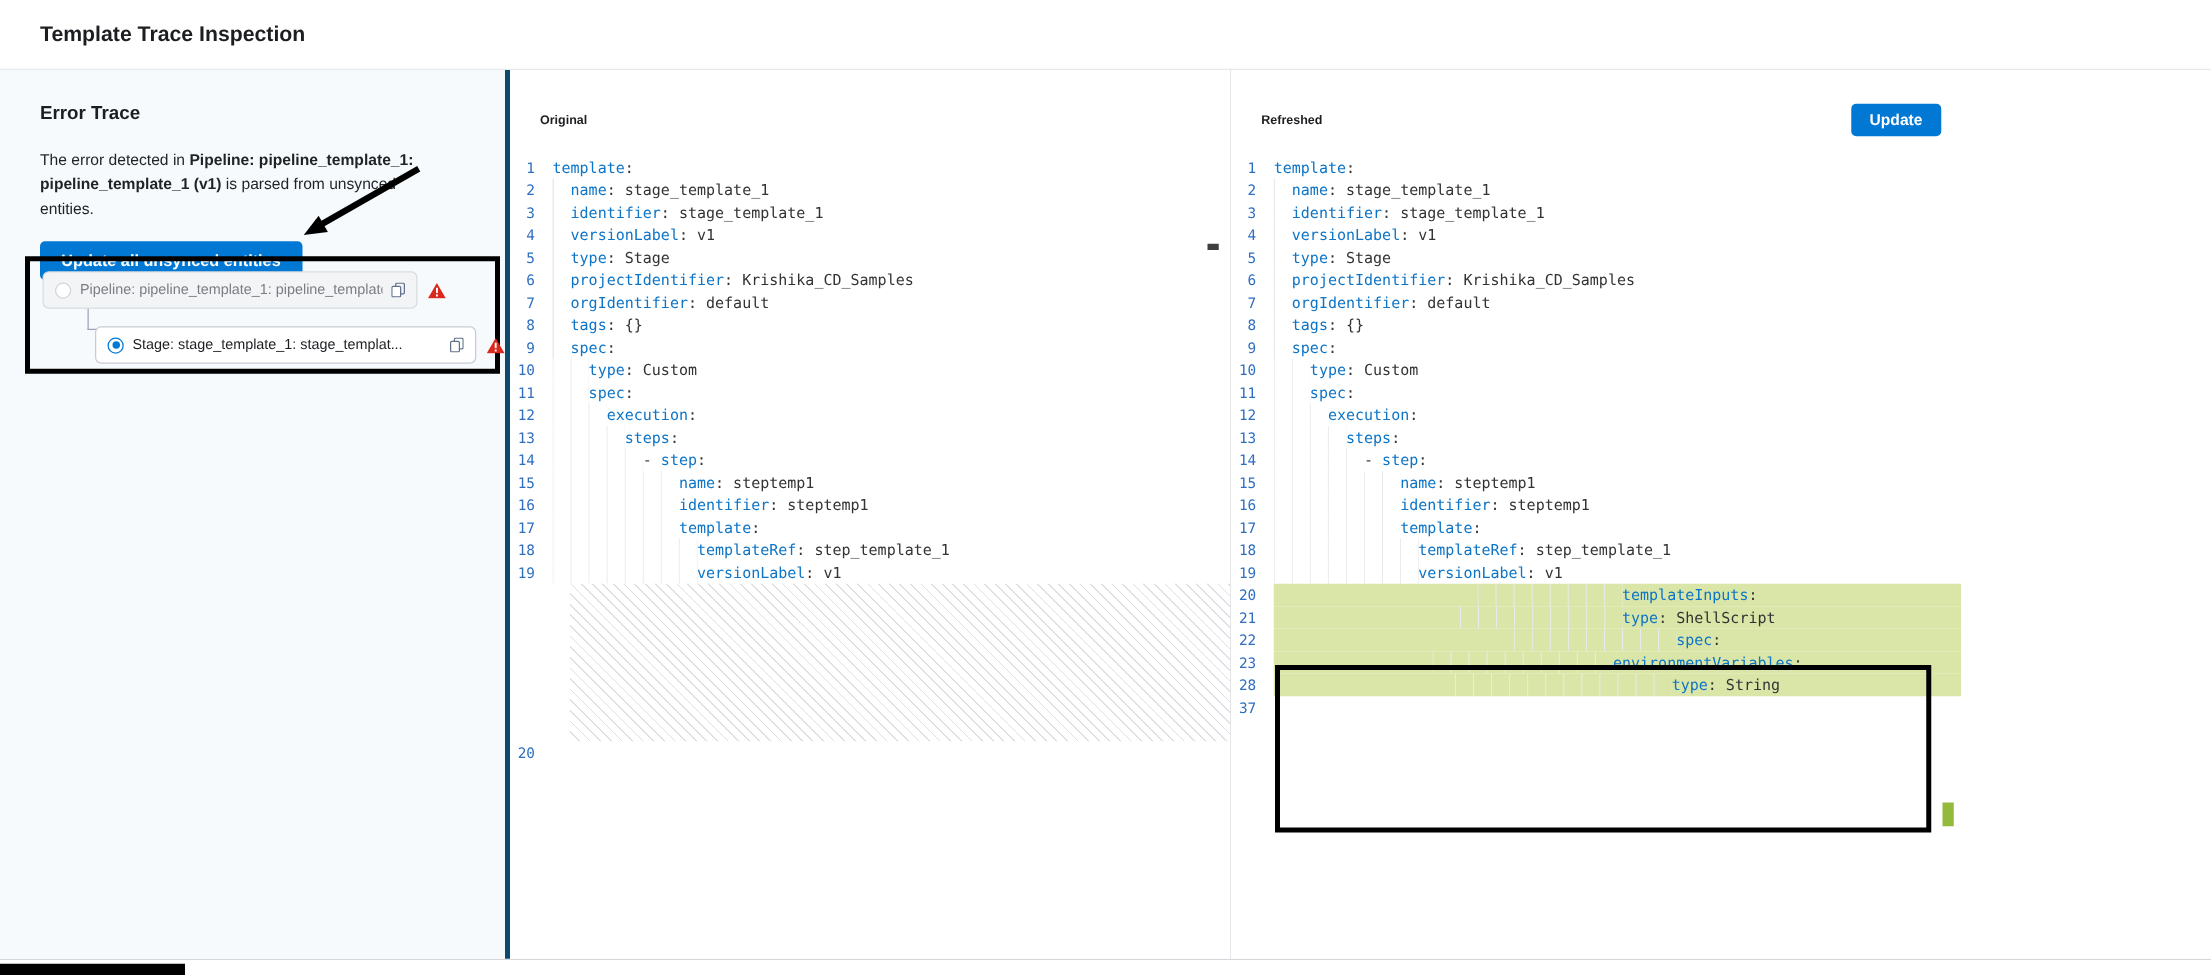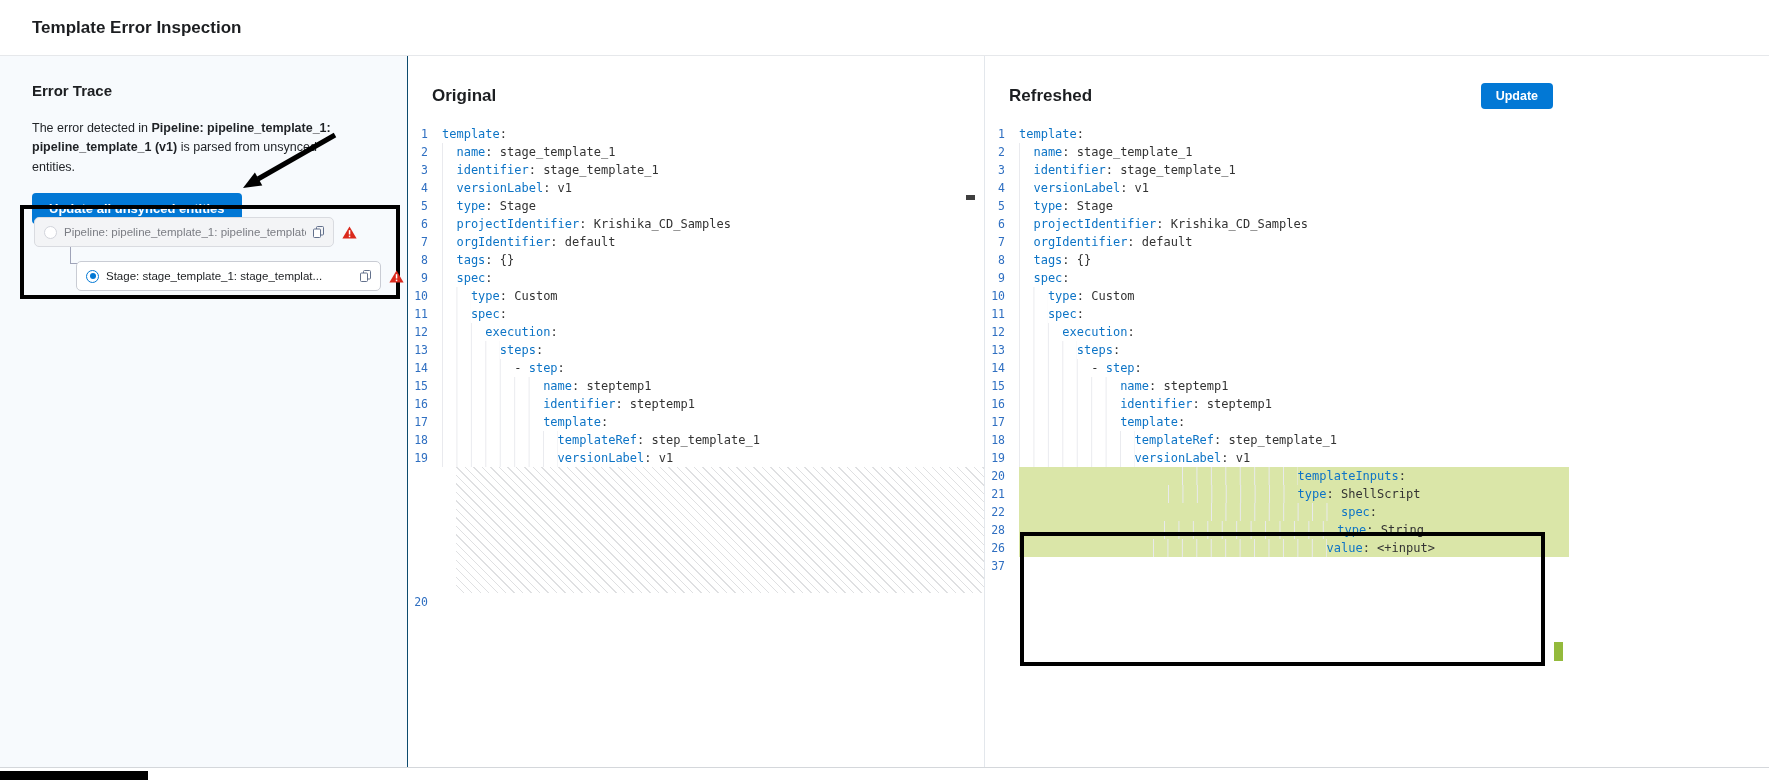--- a/index.html
+++ b/index.html
@@ -9,21 +9,21 @@
   *{box-sizing:border-box;}
   html,body{margin:0;padding:0;background:#fff;}
   body{width:1769px;height:780px;font-family:"Liberation Sans",sans-serif;overflow:hidden;position:relative;}
 
   .topbar{height:56px;display:flex;align-items:center;padding:0 32px;border-bottom:1px solid #e6e8eb;background:#fff;}
   .page-title{font-size:17px;font-weight:700;color:#1c1e21;}
 
   .main{display:flex;height:712px;border-bottom:1px solid #d4d7db;position:relative;}
 
   
-  .aside{width:408px;flex-shrink:0;background:var(--panel-bg);border-right:1px solid #0c4a6e;position:relative;padding:26px 32px;}
+  .aside{width:408px;flex-shrink:0;background:var(--panel-bg);border-right:4px solid #0c4a6e;position:relative;padding:26px 32px;}
   .trace-heading{font-size:15px;font-weight:700;margin:0 0 20px;color:#1c1e21;}
   .desc{font-size:12.5px;color:#1f2226;line-height:1.55;margin:0 0 16px;max-width:318px;}
   .desc strong{font-weight:700;}
   .btn-primary{background:var(--primary);color:#fff;border:none;border-radius:4px;font-size:13px;font-weight:600;
     padding:8px 17px;font-family:"Liberation Sans",sans-serif;cursor:pointer;text-align:right;}
   .anno-arrow{position:absolute;left:225px;top:58px;width:125px;height:85px;pointer-events:none;}
 
   .anno-box-entities{position:absolute;left:20px;top:149px;width:380px;height:94px;border:4px solid #000;background:transparent;}
   .entity-row{position:absolute;display:flex;align-items:center;gap:8px;height:30px;}
   .row-pipeline{left:10px;top:8px;}
@@ -40,21 +40,21 @@
   .copy-icon{flex-shrink:0;margin-left:auto;display:flex;}
   .warn-icon{flex-shrink:0;display:flex;}
   .connector{position:absolute;left:46px;top:38px;width:12px;height:17px;border-left:1.5px solid #9fa3b8;border-bottom:1.5px solid #9fa3b8;}
 
   
   .panel{position:relative;background:#fff;flex-shrink:0;}
   .panel-original{width:577px;border-right:1px solid #e3e7ec;}
   .panel-refreshed{width:584px;}
   .filler{flex:1;background:#fff;}
   .panel-head{height:68px;display:flex;align-items:center;justify-content:space-between;padding:12px 16px 0 24px;}
-  .panel-title{font-size:17px;font-weight:700;color:#1c1e21;}
+  .panel-title{font-size:10px;font-weight:700;color:#1c1e21;}
   .btn-update{background:var(--primary);color:#fff;border:none;border-radius:4px;font-size:12.5px;font-weight:600;
     padding:6px 15px;font-family:"Liberation Sans",sans-serif;cursor:pointer;margin-left:36px;}
 
   .editor{position:absolute;top:69px;left:0;right:0;bottom:0;font-family:"DejaVu Sans Mono",monospace;
     font-size:12px;line-height:18px;overflow:hidden;}
   .code-line{display:flex;height:18px;}
   .ln{flex:0 0 34px;text-align:right;padding-right:14px;color:var(--ln);font-size:11.5px;user-select:none;}
   .code{flex:1;white-space:pre;}
   .added .code{background:var(--added-bg);text-align:center;}
   .ind{display:inline-block;height:18px;vertical-align:top;overflow:hidden;
@@ -66,21 +66,21 @@
   .code-anno{position:absolute;left:35px;top:407px;width:525px;height:134px;border:4px solid #000;pointer-events:none;z-index:3;}
   .ov-dark{position:absolute;right:9px;top:70px;width:9px;height:5px;background:#3f3f3f;}
   .ov-green{position:absolute;right:6px;top:517px;width:9px;height:19px;background:#94ba3c;}
 
   .video-bar{position:absolute;left:0;bottom:0;width:148px;height:9px;background:#000;}
 </style>
 </head>
 <body>
 
 <header class="topbar">
-  <h1 class="page-title">Template Error Inspection</h1>
+  <h1 class="page-title">Template Trace Inspection</h1>
 </header>
 
 <div class="main">
 
   <aside class="aside">
     <h2 class="trace-heading">Error Trace</h2>
     <p class="desc"><span>The error detected in </span><strong>Pipeline: pipeline_template_1: pipeline_template_1 (v1)</strong><span> is parsed from unsynced entities.</span></p>
     <button class="btn-primary">Update all unsynced entities</button>
 
     <svg class="anno-arrow" viewBox="0 0 125 85">
@@ -312,26 +312,26 @@
           </div>
           <div class="code-line added">
             <span class="ln">21</span>
             <span class="code"><span class="ind" style="width: 18ch;"></span><span class="key">type</span><span class="val">: ShellScript</span></span>
           </div>
           <div class="code-line added">
             <span class="ln">22</span>
             <span class="code"><span class="ind" style="width: 18ch;"></span><span class="key">spec</span><span class="val">:</span></span>
           </div>
           <div class="code-line added">
+            <span class="ln">23</span>
+            <span class="code"><span class="ind" style="width: 20ch;"></span><span class="key">environmentVariables</span><span class="val">:</span></span>
+          </div>
+          <div class="code-line added">
             <span class="ln">28</span>
             <span class="code"><span class="ind" style="width: 24ch;"></span><span class="key">type</span><span class="val">: String</span></span>
-          </div>
-          <div class="code-line added">
-            <span class="ln">26</span>
-            <span class="code"><span class="ind" style="width: 24ch;"></span><span class="key">value</span><span class="val">: &lt;+input&gt;</span></span>
           </div>
           <div class="code-line">
             <span class="ln">37</span>
             <span class="code"></span>
           </div>
         </div>
       <div class="code-anno"></div>
       <div class="ov-green"></div>
     </div>
   </section>

